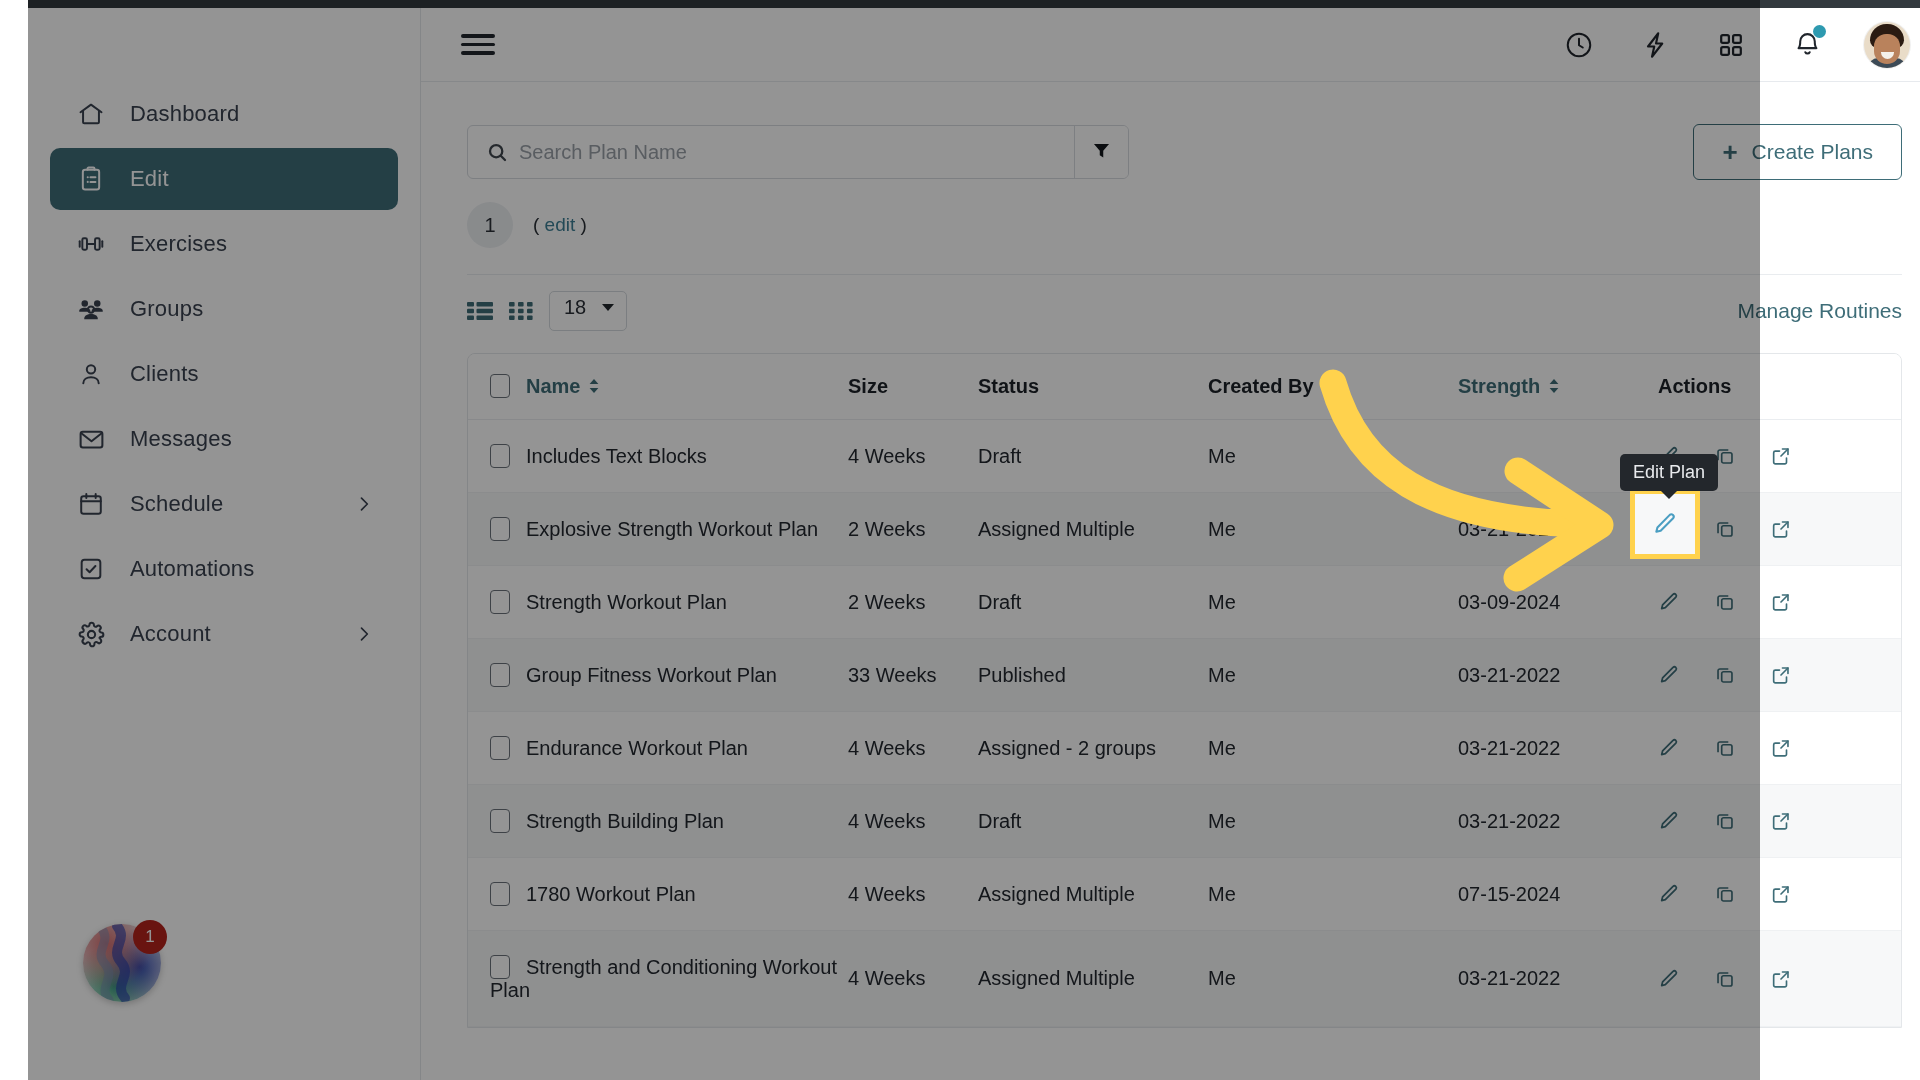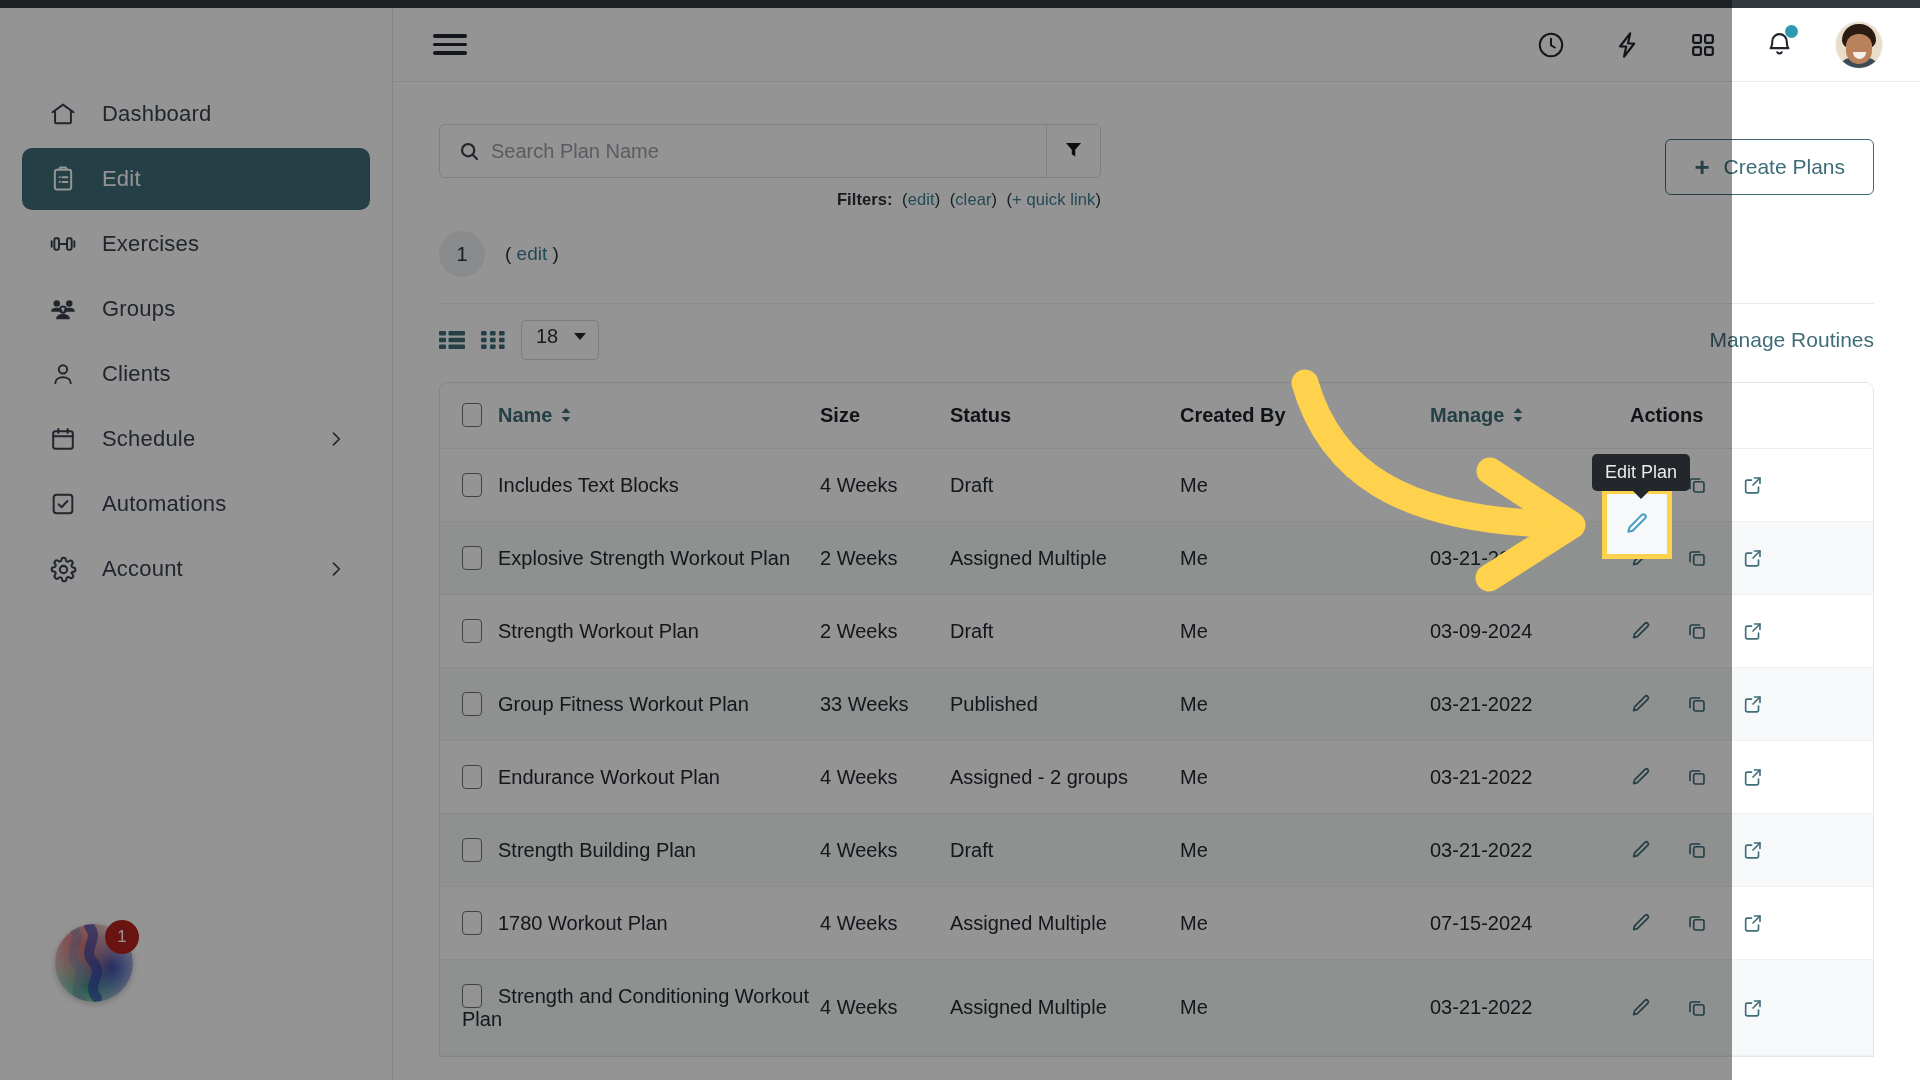--- a/index.html
+++ b/index.html
@@ -1,21 +1,21 @@
 <!DOCTYPE html>
 <html><head>
 <meta charset="utf-8">
 <style>
   * { box-sizing: border-box; margin: 0; padding: 0; }
   html, body {
     width: 1920px; height: 1080px;
     font-family: "Liberation Sans", sans-serif;
     background: #ffffff; overflow: hidden;
   }
-  #root { position: relative; width: 1732px; height: 1080px; background:#000000; }
+  #root { position: relative; width: 1732px; height: 1080px; background:#000000;margin-left:28px; }
 
   
   .top-strip{ position:absolute; top:0; left:0; width:1920px; height:8px; background:#333a3f; z-index:3;}
 
   
   .sidebar{
     position:absolute; top:8px; left:0; width:393px; height:1072px;
     background:#ffffff; border-right:1px solid #e4e7ea; z-index:1;
   }
   .nav{ padding-top:72px; }
@@ -223,20 +223,29 @@
       <div class="nav-item">
         <span class="nav-ico">
           <svg width="28" height="28" viewBox="0 0 24 24" fill="none" stroke="currentColor" stroke-width="1.7" stroke-linecap="round" stroke-linejoin="round">
               <circle cx="12" cy="8" r="3.6"></circle>
               <path d="M5.4 20c0-3.3 3-5.2 6.6-5.2s6.6 1.9 6.6 5.2"></path>
             </svg>
         </span>
         <span class="nav-label">Clients</span>
       </div>
 
+      <div class="nav-item">
+        <span class="nav-ico">
+          <svg width="29" height="29" viewBox="0 0 24 24" fill="none" stroke="currentColor" stroke-width="1.7" stroke-linecap="round" stroke-linejoin="round">
+              <rect x="3" y="5.6" width="18" height="13" rx="1.8"></rect>
+              <path d="m3.6 6.8 8.4 6.6 8.4-6.6"></path>
+            </svg>
+        </span>
+        <span class="nav-label">Messages</span>
+      </div>
 
       <div class="nav-item">
         <span class="nav-ico">
           <svg width="28" height="28" viewBox="0 0 24 24" fill="none" stroke="currentColor" stroke-width="1.7" stroke-linecap="round" stroke-linejoin="round">
               <rect x="3.6" y="5.4" width="16.8" height="15" rx="2"></rect>
               <path d="M3.6 9.6h16.8"></path>
               <path d="M8 3.4v3.4"></path>
               <path d="M16 3.4v3.4"></path>
             </svg>
         </span>
@@ -339,26 +348,20 @@
               </svg>
           </span>
           <input class="search-input" value="" placeholder="Search Plan Name" style="">
           <div class="filter-btn">
             <span>
               <svg width="21" height="21" viewBox="0 0 24 24" fill="currentColor">
                   <path d="M3.4 4.6h17.2L14 12.4V20l-4-2.6v-5z"></path>
                 </svg>
             </span>
           </div>
-        </div>
-        <div class="filters-line">
-          <b>Filters:</b>
-          <span>&nbsp;(</span><span class="lk">edit</span><span>)</span>
-          <span>&nbsp;(</span><span class="lk">clear</span><span>)</span>
-          <span>&nbsp;(</span><span class="lk">+ quick link</span><span>)</span>
         </div>
       </div>
 
       <div class="create-btn">
         <span class="create-plus">+</span>
         <span>Create Plans</span>
       </div>
     </div>
 
     <div class="pagecount-row">
@@ -418,21 +421,21 @@
             <th class="th-name sortable">
               <span class="cb"></span><span>Name</span><span class="sortarrows"><svg width="12" height="16" viewBox="0 0 12 16" fill="#3e6d78">
                     <path d="M6 1 10.4 6H1.6z"></path>
                     <path d="M6 15 1.6 10h8.8z"></path>
                   </svg></span>
             </th>
             <th><span>Size</span></th>
             <th><span>Status</span></th>
             <th><span>Created By</span></th>
             <th class="sortable">
-              <span>Manage</span><span class="sortarrows"><svg width="12" height="16" viewBox="0 0 12 16" fill="#3e6d78">
+              <span>Strength</span><span class="sortarrows"><svg width="12" height="16" viewBox="0 0 12 16" fill="#3e6d78">
                     <path d="M6 1 10.4 6H1.6z"></path>
                     <path d="M6 15 1.6 10h8.8z"></path>
                   </svg></span>
             </th>
             <th><span>Actions</span></th>
           </tr>
         </thead>
         <tbody id="tbody">
             <tr>
               <td class="cell-name"><span class="cb"></span><span>Includes Text Blocks</span></td>

